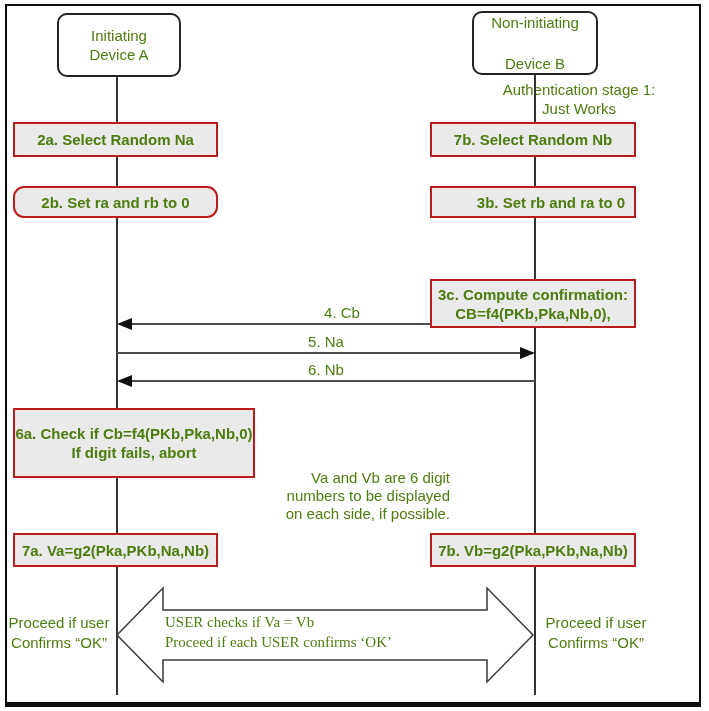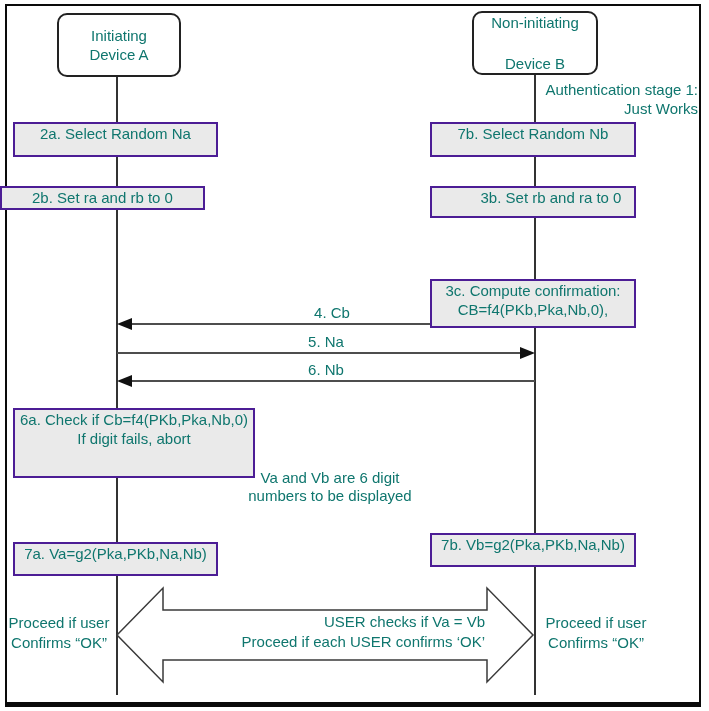--- a/index.html
+++ b/index.html
@@ -1,50 +1,51 @@
 <!DOCTYPE html>
 <html><head>
 <meta charset="utf-8">
 <style>
   html,body{margin:0;padding:0;background:#fff;}
   #page{
     position:relative;width:709px;height:711px;background:#ffffff;
     font-family:"Liberation Sans","DejaVu Sans",sans-serif;
-    font-size:15px;color:#0f766e;overflow:hidden;
+    font-size:15px;color:#4d7c0f;overflow:hidden;
   }
   .abs{position:absolute;}
   #frame{
     left:5px;top:4px;width:692px;height:696px;
     border:2px solid #0a0a0a;border-bottom-width:5px;
   }
   .actor{
     width:120px;height:60px;border:2px solid #222;border-radius:10px;
     background:#fff;display:flex;flex-direction:column;justify-content:center;
     align-items:center;line-height:19px;text-align:center;z-index:3;
   }
   .lifeline{width:2px;background:#333;z-index:1;}
   .pbox{
-    background:#eaeaea;border:2px solid #4c1d95;display:flex;flex-direction:column;
-    justify-content:flex-start;align-items:center;text-align:center;line-height:19px;z-index:3;
+    background:#eaeaea;border:2px solid #b91c1c;display:flex;flex-direction:column;
+    justify-content:center;align-items:center;text-align:center;line-height:19px;z-index:3;
     box-sizing:border-box;
+    font-weight:bold;
   }
   .msg-line{height:2px;background:#4d4d4d;z-index:2;}
   .msg-label{text-align:center;z-index:2;}
   .arrowhead-left{
     width:0;height:0;border-top:6px solid transparent;border-bottom:6px solid transparent;
     border-right:15px solid #111;z-index:2;
   }
   .arrowhead-right{
     width:0;height:0;border-top:6px solid transparent;border-bottom:6px solid transparent;
     border-left:15px solid #111;z-index:2;
   }
-  .stage-label{text-align:right;line-height:19px;}
-  .note{text-align:center;line-height:18px;}
+  .stage-label{text-align:center;line-height:19px;}
+  .note{text-align:right;line-height:18px;}
   .proceed{text-align:center;line-height:20px;z-index:3;}
-  .bigarrow-text{text-align:right;line-height:20px;z-index:5;}
+  .bigarrow-text{text-align:left;line-height:20px;z-index:5;font-family:Liberation Serif, serif;}
   #big-arrow-svg{z-index:4;}
 </style>
 </head>
 <body>
 
 <div id="page">
 
   <div id="frame" class="abs"></div>
 
   <div class="abs lifeline" style="left:116px;top:73px;height:622px;"></div>
@@ -63,56 +64,57 @@
     <div>Authentication stage 1:</div>
     <div>Just Works</div>
   </div>
 
   <div class="abs pbox" style="left:13px;top:122px;width:205px;height:35px;">
     <div>2a. Select Random Na</div>
   </div>
   <div class="abs pbox" style="left:430px;top:122px;width:206px;height:35px;">
     <div>7b. Select Random Nb</div>
   </div>
-  <div class="abs pbox" style="left:0;top:186px;width:205px;height:24px;">
+  <div class="abs pbox" style="left:13px;top:186px;width:205px;height:32px;border-radius:11px;">
     <div>2b. Set ra and rb to 0</div>
   </div>
   <div class="abs pbox" style="left:430px;top:186px;width:206px;height:32px;padding-left:36px;">
     <div>3b. Set rb and ra to 0</div>
   </div>
   <div class="abs pbox" style="left:430px;top:243px;width:206px;height:49px;margin-top:36px;">
     <div>3c. Compute confirmation:</div>
     <div>CB=f4(PKb,Pka,Nb,0),</div>
   </div>
   <div class="abs pbox" style="left:13px;top:408px;width:242px;height:70px;">
     <div>6a. Check if Cb=f4(PKb,Pka,Nb,0)</div>
     <div>If digit fails, abort</div>
   </div>
-  <div class="abs pbox" style="left:13px;top:533px;width:205px;height:34px;margin-top:9px;">
+  <div class="abs pbox" style="left:13px;top:533px;width:205px;height:34px;">
     <div>7a. Va=g2(Pka,PKb,Na,Nb)</div>
   </div>
   <div class="abs pbox" style="left:430px;top:533px;width:206px;height:34px;">
     <div>7b. Vb=g2(Pka,PKb,Na,Nb)</div>
   </div>
 
-  <div class="abs msg-label" style="left:124px;top:304px;width:416px;">4. Cb</div>
+  <div class="abs msg-label" style="left:134px;top:304px;width:416px;">4. Cb</div>
   <div class="abs msg-line" style="left:130px;top:323px;width:405px;"></div>
   <div class="abs arrowhead-left" style="left:117px;top:318px;"></div>
 
   <div class="abs msg-label" style="left:118px;top:333px;width:416px;">5. Na</div>
   <div class="abs msg-line" style="left:117px;top:352px;width:404px;"></div>
   <div class="abs arrowhead-right" style="left:520px;top:347px;"></div>
 
   <div class="abs msg-label" style="left:118px;top:361px;width:416px;">6. Nb</div>
   <div class="abs msg-line" style="left:130px;top:380px;width:405px;"></div>
   <div class="abs arrowhead-left" style="left:117px;top:375px;"></div>
 
   <div class="abs note" style="left:210px;top:469px;width:240px;">
     <div>Va and Vb are 6 digit</div>
     <div>numbers to be displayed</div>
+    <div>on each side, if possible.</div>
   </div>
 
   <svg id="big-arrow-svg" class="abs" style="left:110px;top:583px;" width="430" height="104" viewBox="0 0 430 104">
     <polygon points="7,52 53,5 53,27 377,27 377,5 423,52 377,99 377,77 53,77 53,99" fill="#ffffff" stroke="#3a3a3a" stroke-width="1.5"></polygon>
   </svg>
   <div class="abs bigarrow-text" style="left:165px;top:612px;width:320px;">
     <div>USER checks if Va = Vb</div>
     <div>Proceed if each USER confirms ‘OK’</div>
   </div>
 

